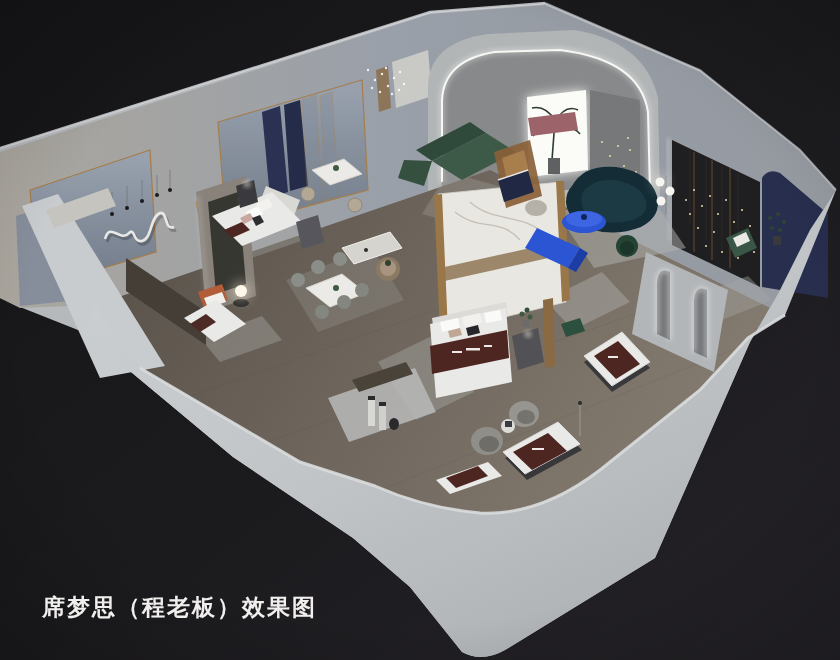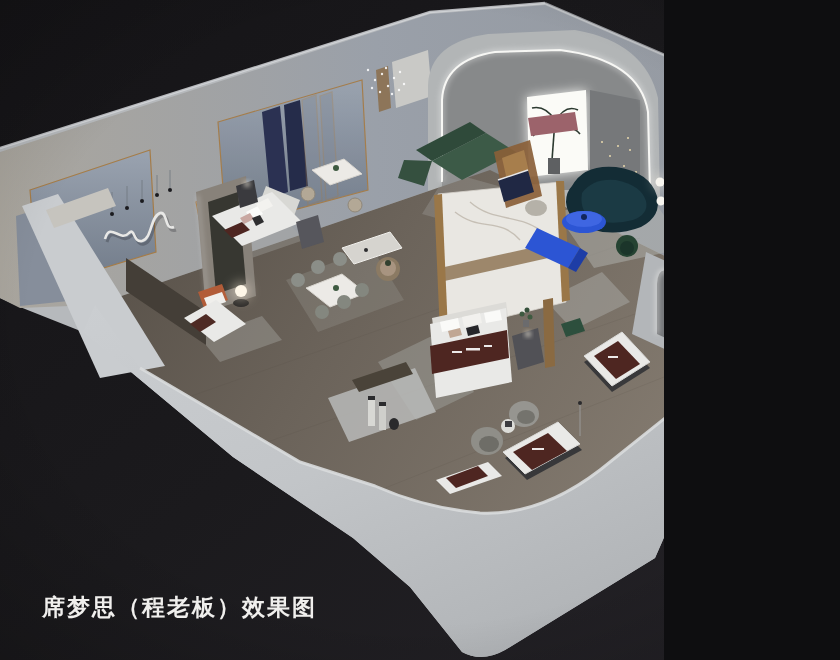--- a/index.html
+++ b/index.html
@@ -1,16 +1,16 @@
 <!DOCTYPE html>
 <html><head>
 <meta charset="utf-8">
 <style>
   html,body{margin:0;padding:0;background:#0e0e10;}
-  .stage{position:relative;width:664px;height:660px;overflow:hidden;
+  .stage{position:relative;width:840px;height:660px;overflow:hidden;
          font-family:"DejaVu Sans",sans-serif;background:#0c4a6e;}
   .stage svg{position:absolute;left:0;top:0;display:block;}
   .caption{position:absolute;left:42px;top:592px;font-size:23px;font-weight:600;
            letter-spacing:2px;color:#f0efed;white-space:nowrap;
            font-family:"DejaVu Sans",sans-serif;}
 </style>
 </head>
 <body>
 
 <div class="stage">

